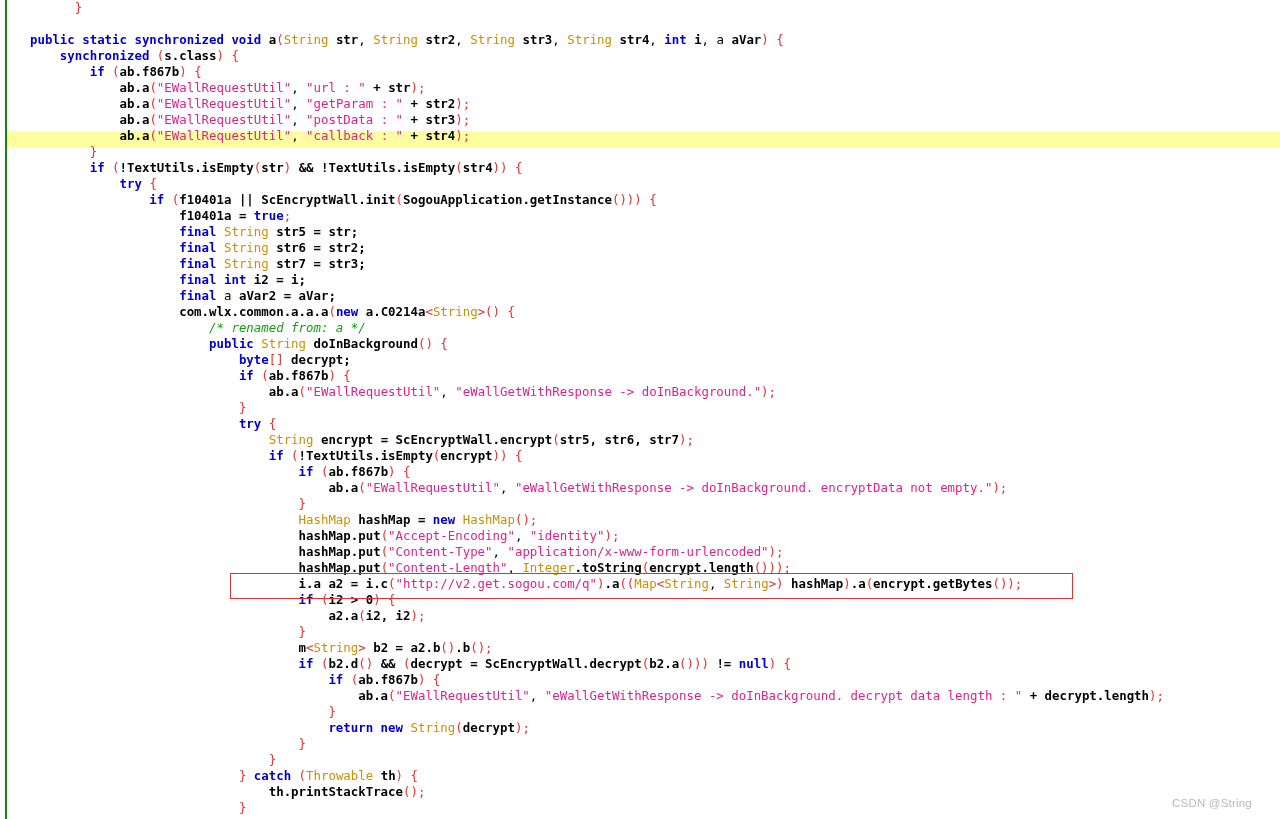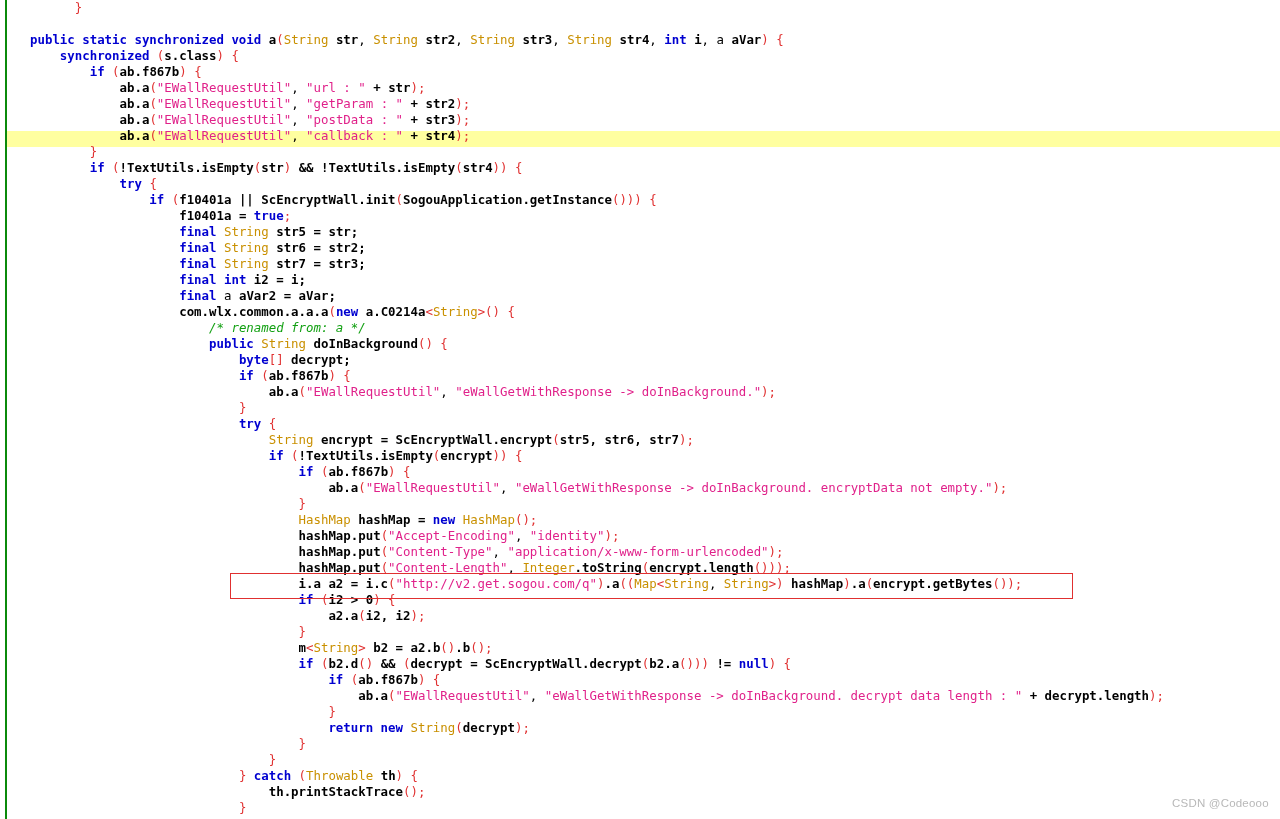--- a/index.html
+++ b/index.html
@@ -102,15 +102,15 @@
 
 <div id="viewer">
 
   <div id="gutter-marker" style="background: rgb(11, 138, 11);"></div>
   <div id="highlight-line" style="background: rgb(255, 255, 160);"></div>
 
   <pre id="code"><span class="ln">      <span class="pun" style="color: rgb(224, 48, 48);">}</span></span><span class="ln"></span><span class="ln"><span class="kw" style="color: rgb(0, 0, 208);">public static synchronized void</span> <span class="pln bld" style="color: rgb(0, 0, 0);">a</span><span class="pun" style="color: rgb(224, 48, 48);">(</span><span class="typ" style="color: rgb(201, 144, 0);">String</span> <span class="pln bld" style="color: rgb(0, 0, 0);">str</span><span class="pln" style="color: rgb(0, 0, 0);">,</span> <span class="typ" style="color: rgb(201, 144, 0);">String</span> <span class="pln bld" style="color: rgb(0, 0, 0);">str2</span><span class="pln" style="color: rgb(0, 0, 0);">,</span> <span class="typ" style="color: rgb(201, 144, 0);">String</span> <span class="pln bld" style="color: rgb(0, 0, 0);">str3</span><span class="pln" style="color: rgb(0, 0, 0);">,</span> <span class="typ" style="color: rgb(201, 144, 0);">String</span> <span class="pln bld" style="color: rgb(0, 0, 0);">str4</span><span class="pln" style="color: rgb(0, 0, 0);">,</span> <span class="kw" style="color: rgb(0, 0, 208);">int</span> <span class="pln bld" style="color: rgb(0, 0, 0);">i</span><span class="pln" style="color: rgb(0, 0, 0);">,</span> <span class="pln" style="color: rgb(0, 0, 0);">a</span> <span class="pln bld" style="color: rgb(0, 0, 0);">aVar</span><span class="pun" style="color: rgb(224, 48, 48);">) {</span></span><span class="ln">    <span class="kw" style="color: rgb(0, 0, 208);">synchronized</span> <span class="pun" style="color: rgb(224, 48, 48);">(</span><span class="pln bld" style="color: rgb(0, 0, 0);">s.class</span><span class="pun" style="color: rgb(224, 48, 48);">) {</span></span><span class="ln">        <span class="kw" style="color: rgb(0, 0, 208);">if</span> <span class="pun" style="color: rgb(224, 48, 48);">(</span><span class="pln bld" style="color: rgb(0, 0, 0);">ab.f867b</span><span class="pun" style="color: rgb(224, 48, 48);">) {</span></span><span class="ln">            <span class="pln bld" style="color: rgb(0, 0, 0);">ab.a</span><span class="pun" style="color: rgb(224, 48, 48);">(</span><span class="str" style="color: rgb(224, 33, 138);">"EWallRequestUtil"</span><span class="pln" style="color: rgb(0, 0, 0);">,</span> <span class="str" style="color: rgb(224, 33, 138);">"url : "</span> <span class="pln bld" style="color: rgb(0, 0, 0);">+ str</span><span class="pun" style="color: rgb(224, 48, 48);">);</span></span><span class="ln">            <span class="pln bld" style="color: rgb(0, 0, 0);">ab.a</span><span class="pun" style="color: rgb(224, 48, 48);">(</span><span class="str" style="color: rgb(224, 33, 138);">"EWallRequestUtil"</span><span class="pln" style="color: rgb(0, 0, 0);">,</span> <span class="str" style="color: rgb(224, 33, 138);">"getParam : "</span> <span class="pln bld" style="color: rgb(0, 0, 0);">+ str2</span><span class="pun" style="color: rgb(224, 48, 48);">);</span></span><span class="ln">            <span class="pln bld" style="color: rgb(0, 0, 0);">ab.a</span><span class="pun" style="color: rgb(224, 48, 48);">(</span><span class="str" style="color: rgb(224, 33, 138);">"EWallRequestUtil"</span><span class="pln" style="color: rgb(0, 0, 0);">,</span> <span class="str" style="color: rgb(224, 33, 138);">"postData : "</span> <span class="pln bld" style="color: rgb(0, 0, 0);">+ str3</span><span class="pun" style="color: rgb(224, 48, 48);">);</span></span><span class="ln">            <span class="pln bld" style="color: rgb(0, 0, 0);">ab.a</span><span class="pun" style="color: rgb(224, 48, 48);">(</span><span class="str" style="color: rgb(224, 33, 138);">"EWallRequestUtil"</span><span class="pln" style="color: rgb(0, 0, 0);">,</span> <span class="str" style="color: rgb(224, 33, 138);">"callback : "</span> <span class="pln bld" style="color: rgb(0, 0, 0);">+ str4</span><span class="pun" style="color: rgb(224, 48, 48);">);</span></span><span class="ln">        <span class="pun" style="color: rgb(224, 48, 48);">}</span></span><span class="ln">        <span class="kw" style="color: rgb(0, 0, 208);">if</span> <span class="pun" style="color: rgb(224, 48, 48);">(</span><span class="pln bld" style="color: rgb(0, 0, 0);">!TextUtils.isEmpty</span><span class="pun" style="color: rgb(224, 48, 48);">(</span><span class="pln bld" style="color: rgb(0, 0, 0);">str</span><span class="pun" style="color: rgb(224, 48, 48);">)</span> <span class="pln bld" style="color: rgb(0, 0, 0);">&amp;&amp;</span> <span class="pln bld" style="color: rgb(0, 0, 0);">!TextUtils.isEmpty</span><span class="pun" style="color: rgb(224, 48, 48);">(</span><span class="pln bld" style="color: rgb(0, 0, 0);">str4</span><span class="pun" style="color: rgb(224, 48, 48);">)) {</span></span><span class="ln">            <span class="kw" style="color: rgb(0, 0, 208);">try</span> <span class="pun" style="color: rgb(224, 48, 48);">{</span></span><span class="ln">                <span class="kw" style="color: rgb(0, 0, 208);">if</span> <span class="pun" style="color: rgb(224, 48, 48);">(</span><span class="pln bld" style="color: rgb(0, 0, 0);">f10401a</span> <span class="pln bld" style="color: rgb(0, 0, 0);">||</span> <span class="pln bld" style="color: rgb(0, 0, 0);">ScEncryptWall.init</span><span class="pun" style="color: rgb(224, 48, 48);">(</span><span class="pln bld" style="color: rgb(0, 0, 0);">SogouApplication.getInstance</span><span class="pun" style="color: rgb(224, 48, 48);">())) {</span></span><span class="ln">                    <span class="pln bld" style="color: rgb(0, 0, 0);">f10401a = </span><span class="kw" style="color: rgb(0, 0, 208);">true</span><span class="pun" style="color: rgb(224, 48, 48);">;</span></span><span class="ln">                    <span class="kw" style="color: rgb(0, 0, 208);">final</span> <span class="typ" style="color: rgb(201, 144, 0);">String</span> <span class="pln bld" style="color: rgb(0, 0, 0);">str5 = str;</span></span><span class="ln">                    <span class="kw" style="color: rgb(0, 0, 208);">final</span> <span class="typ" style="color: rgb(201, 144, 0);">String</span> <span class="pln bld" style="color: rgb(0, 0, 0);">str6 = str2;</span></span><span class="ln">                    <span class="kw" style="color: rgb(0, 0, 208);">final</span> <span class="typ" style="color: rgb(201, 144, 0);">String</span> <span class="pln bld" style="color: rgb(0, 0, 0);">str7 = str3;</span></span><span class="ln">                    <span class="kw" style="color: rgb(0, 0, 208);">final int</span> <span class="pln bld" style="color: rgb(0, 0, 0);">i2 = i;</span></span><span class="ln">                    <span class="kw" style="color: rgb(0, 0, 208);">final</span> <span class="pln" style="color: rgb(0, 0, 0);">a</span> <span class="pln bld" style="color: rgb(0, 0, 0);">aVar2 = aVar;</span></span><span class="ln">                    <span class="pln bld" style="color: rgb(0, 0, 0);">com.wlx.common.a.a.a</span><span class="pun" style="color: rgb(224, 48, 48);">(</span><span class="kw" style="color: rgb(0, 0, 208);">new</span> <span class="pln bld" style="color: rgb(0, 0, 0);">a.C0214a</span><span class="pun" style="color: rgb(224, 48, 48);">&lt;</span><span class="typ" style="color: rgb(201, 144, 0);">String</span><span class="pun" style="color: rgb(224, 48, 48);">&gt;() {</span></span><span class="ln">                        <span class="cmt" style="color: rgb(18, 160, 18);">/* renamed from: a */</span></span><span class="ln">                        <span class="kw" style="color: rgb(0, 0, 208);">public</span> <span class="typ" style="color: rgb(201, 144, 0);">String</span> <span class="pln bld" style="color: rgb(0, 0, 0);">doInBackground</span><span class="pun" style="color: rgb(224, 48, 48);">() {</span></span><span class="ln">                            <span class="kw" style="color: rgb(0, 0, 208);">byte</span><span class="pun" style="color: rgb(224, 48, 48);">[]</span> <span class="pln bld" style="color: rgb(0, 0, 0);">decrypt;</span></span><span class="ln">                            <span class="kw" style="color: rgb(0, 0, 208);">if</span> <span class="pun" style="color: rgb(224, 48, 48);">(</span><span class="pln bld" style="color: rgb(0, 0, 0);">ab.f867b</span><span class="pun" style="color: rgb(224, 48, 48);">) {</span></span><span class="ln">                                <span class="pln bld" style="color: rgb(0, 0, 0);">ab.a</span><span class="pun" style="color: rgb(224, 48, 48);">(</span><span class="str" style="color: rgb(224, 33, 138);">"EWallRequestUtil"</span><span class="pln" style="color: rgb(0, 0, 0);">,</span> <span class="str" style="color: rgb(224, 33, 138);">"eWallGetWithResponse -&gt; doInBackground."</span><span class="pun" style="color: rgb(224, 48, 48);">);</span></span><span class="ln">                            <span class="pun" style="color: rgb(224, 48, 48);">}</span></span><span class="ln">                            <span class="kw" style="color: rgb(0, 0, 208);">try</span> <span class="pun" style="color: rgb(224, 48, 48);">{</span></span><span class="ln">                                <span class="typ" style="color: rgb(201, 144, 0);">String</span> <span class="pln bld" style="color: rgb(0, 0, 0);">encrypt = ScEncryptWall.encrypt</span><span class="pun" style="color: rgb(224, 48, 48);">(</span><span class="pln bld" style="color: rgb(0, 0, 0);">str5, str6, str7</span><span class="pun" style="color: rgb(224, 48, 48);">);</span></span><span class="ln">                                <span class="kw" style="color: rgb(0, 0, 208);">if</span> <span class="pun" style="color: rgb(224, 48, 48);">(</span><span class="pln bld" style="color: rgb(0, 0, 0);">!TextUtils.isEmpty</span><span class="pun" style="color: rgb(224, 48, 48);">(</span><span class="pln bld" style="color: rgb(0, 0, 0);">encrypt</span><span class="pun" style="color: rgb(224, 48, 48);">)) {</span></span><span class="ln">                                    <span class="kw" style="color: rgb(0, 0, 208);">if</span> <span class="pun" style="color: rgb(224, 48, 48);">(</span><span class="pln bld" style="color: rgb(0, 0, 0);">ab.f867b</span><span class="pun" style="color: rgb(224, 48, 48);">) {</span></span><span class="ln">                                        <span class="pln bld" style="color: rgb(0, 0, 0);">ab.a</span><span class="pun" style="color: rgb(224, 48, 48);">(</span><span class="str" style="color: rgb(224, 33, 138);">"EWallRequestUtil"</span><span class="pln" style="color: rgb(0, 0, 0);">,</span> <span class="str" style="color: rgb(224, 33, 138);">"eWallGetWithResponse -&gt; doInBackground. encryptData not empty."</span><span class="pun" style="color: rgb(224, 48, 48);">);</span></span><span class="ln">                                    <span class="pun" style="color: rgb(224, 48, 48);">}</span></span><span class="ln">                                    <span class="typ" style="color: rgb(201, 144, 0);">HashMap</span> <span class="pln bld" style="color: rgb(0, 0, 0);">hashMap = </span><span class="kw" style="color: rgb(0, 0, 208);">new</span> <span class="typ" style="color: rgb(201, 144, 0);">HashMap</span><span class="pun" style="color: rgb(224, 48, 48);">();</span></span><span class="ln">                                    <span class="pln bld" style="color: rgb(0, 0, 0);">hashMap.put</span><span class="pun" style="color: rgb(224, 48, 48);">(</span><span class="str" style="color: rgb(224, 33, 138);">"Accept-Encoding"</span><span class="pln" style="color: rgb(0, 0, 0);">,</span> <span class="str" style="color: rgb(224, 33, 138);">"identity"</span><span class="pun" style="color: rgb(224, 48, 48);">);</span></span><span class="ln">                                    <span class="pln bld" style="color: rgb(0, 0, 0);">hashMap.put</span><span class="pun" style="color: rgb(224, 48, 48);">(</span><span class="str" style="color: rgb(224, 33, 138);">"Content-Type"</span><span class="pln" style="color: rgb(0, 0, 0);">,</span> <span class="str" style="color: rgb(224, 33, 138);">"application/x-www-form-urlencoded"</span><span class="pun" style="color: rgb(224, 48, 48);">);</span></span><span class="ln">                                    <span class="pln bld" style="color: rgb(0, 0, 0);">hashMap.put</span><span class="pun" style="color: rgb(224, 48, 48);">(</span><span class="str" style="color: rgb(224, 33, 138);">"Content-Length"</span><span class="pln" style="color: rgb(0, 0, 0);">,</span> <span class="typ" style="color: rgb(201, 144, 0);">Integer</span><span class="pln bld" style="color: rgb(0, 0, 0);">.toString</span><span class="pun" style="color: rgb(224, 48, 48);">(</span><span class="pln bld" style="color: rgb(0, 0, 0);">encrypt.length</span><span class="pun" style="color: rgb(224, 48, 48);">()));</span></span><span class="ln">                                    <span class="pln bld" style="color: rgb(0, 0, 0);">i.a a2 = i.c</span><span class="pun" style="color: rgb(224, 48, 48);">(</span><span class="str" style="color: rgb(224, 33, 138);">"http://v2.get.sogou.com/q"</span><span class="pun" style="color: rgb(224, 48, 48);">)</span><span class="pln bld" style="color: rgb(0, 0, 0);">.a</span><span class="pun" style="color: rgb(224, 48, 48);">((</span><span class="typ" style="color: rgb(201, 144, 0);">Map</span><span class="pun" style="color: rgb(224, 48, 48);">&lt;</span><span class="typ" style="color: rgb(201, 144, 0);">String</span><span class="pln" style="color: rgb(0, 0, 0);">,</span> <span class="typ" style="color: rgb(201, 144, 0);">String</span><span class="pun" style="color: rgb(224, 48, 48);">&gt;)</span> <span class="pln bld" style="color: rgb(0, 0, 0);">hashMap</span><span class="pun" style="color: rgb(224, 48, 48);">)</span><span class="pln bld" style="color: rgb(0, 0, 0);">.a</span><span class="pun" style="color: rgb(224, 48, 48);">(</span><span class="pln bld" style="color: rgb(0, 0, 0);">encrypt.getBytes</span><span class="pun" style="color: rgb(224, 48, 48);">());</span></span><span class="ln">                                    <span class="kw" style="color: rgb(0, 0, 208);">if</span> <span class="pun" style="color: rgb(224, 48, 48);">(</span><span class="pln bld" style="color: rgb(0, 0, 0);">i2 &gt; 0</span><span class="pun" style="color: rgb(224, 48, 48);">) {</span></span><span class="ln">                                        <span class="pln bld" style="color: rgb(0, 0, 0);">a2.a</span><span class="pun" style="color: rgb(224, 48, 48);">(</span><span class="pln bld" style="color: rgb(0, 0, 0);">i2, i2</span><span class="pun" style="color: rgb(224, 48, 48);">);</span></span><span class="ln">                                    <span class="pun" style="color: rgb(224, 48, 48);">}</span></span><span class="ln">                                    <span class="pln bld" style="color: rgb(0, 0, 0);">m</span><span class="pun" style="color: rgb(224, 48, 48);">&lt;</span><span class="typ" style="color: rgb(201, 144, 0);">String</span><span class="pun" style="color: rgb(224, 48, 48);">&gt;</span> <span class="pln bld" style="color: rgb(0, 0, 0);">b2 = a2.b</span><span class="pun" style="color: rgb(224, 48, 48);">()</span><span class="pln bld" style="color: rgb(0, 0, 0);">.b</span><span class="pun" style="color: rgb(224, 48, 48);">();</span></span><span class="ln">                                    <span class="kw" style="color: rgb(0, 0, 208);">if</span> <span class="pun" style="color: rgb(224, 48, 48);">(</span><span class="pln bld" style="color: rgb(0, 0, 0);">b2.d</span><span class="pun" style="color: rgb(224, 48, 48);">()</span> <span class="pln bld" style="color: rgb(0, 0, 0);">&amp;&amp;</span> <span class="pun" style="color: rgb(224, 48, 48);">(</span><span class="pln bld" style="color: rgb(0, 0, 0);">decrypt = ScEncryptWall.decrypt</span><span class="pun" style="color: rgb(224, 48, 48);">(</span><span class="pln bld" style="color: rgb(0, 0, 0);">b2.a</span><span class="pun" style="color: rgb(224, 48, 48);">()))</span> <span class="pln bld" style="color: rgb(0, 0, 0);">!=</span> <span class="kw" style="color: rgb(0, 0, 208);">null</span><span class="pun" style="color: rgb(224, 48, 48);">) {</span></span><span class="ln">                                        <span class="kw" style="color: rgb(0, 0, 208);">if</span> <span class="pun" style="color: rgb(224, 48, 48);">(</span><span class="pln bld" style="color: rgb(0, 0, 0);">ab.f867b</span><span class="pun" style="color: rgb(224, 48, 48);">) {</span></span><span class="ln">                                            <span class="pln bld" style="color: rgb(0, 0, 0);">ab.a</span><span class="pun" style="color: rgb(224, 48, 48);">(</span><span class="str" style="color: rgb(224, 33, 138);">"EWallRequestUtil"</span><span class="pln" style="color: rgb(0, 0, 0);">,</span> <span class="str" style="color: rgb(224, 33, 138);">"eWallGetWithResponse -&gt; doInBackground. decrypt data length : "</span> <span class="pln bld" style="color: rgb(0, 0, 0);">+ decrypt.length</span><span class="pun" style="color: rgb(224, 48, 48);">);</span></span><span class="ln">                                        <span class="pun" style="color: rgb(224, 48, 48);">}</span></span><span class="ln">                                        <span class="kw" style="color: rgb(0, 0, 208);">return new</span> <span class="typ" style="color: rgb(201, 144, 0);">String</span><span class="pun" style="color: rgb(224, 48, 48);">(</span><span class="pln bld" style="color: rgb(0, 0, 0);">decrypt</span><span class="pun" style="color: rgb(224, 48, 48);">);</span></span><span class="ln">                                    <span class="pun" style="color: rgb(224, 48, 48);">}</span></span><span class="ln">                                <span class="pun" style="color: rgb(224, 48, 48);">}</span></span><span class="ln">                            <span class="pun" style="color: rgb(224, 48, 48);">}</span> <span class="kw" style="color: rgb(0, 0, 208);">catch</span> <span class="pun" style="color: rgb(224, 48, 48);">(</span><span class="typ" style="color: rgb(201, 144, 0);">Throwable</span> <span class="pln bld" style="color: rgb(0, 0, 0);">th</span><span class="pun" style="color: rgb(224, 48, 48);">) {</span></span><span class="ln">                                <span class="pln bld" style="color: rgb(0, 0, 0);">th.printStackTrace</span><span class="pun" style="color: rgb(224, 48, 48);">();</span></span><span class="ln">                            <span class="pun" style="color: rgb(224, 48, 48);">}</span></span></pre>
 
   <div id="annotation-box" style="border-color: rgb(224, 48, 48);"></div>
 
-  <div id="watermark" style="color: rgb(184, 184, 184);">CSDN @Codeooo</div>
+  <div id="watermark" style="color: rgb(184, 184, 184);">CSDN @String</div>
 
 </div>
 
 </body></html>

